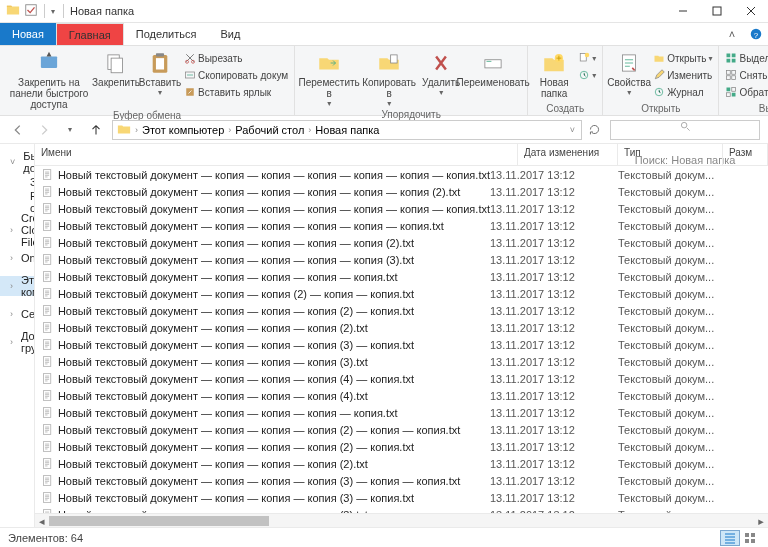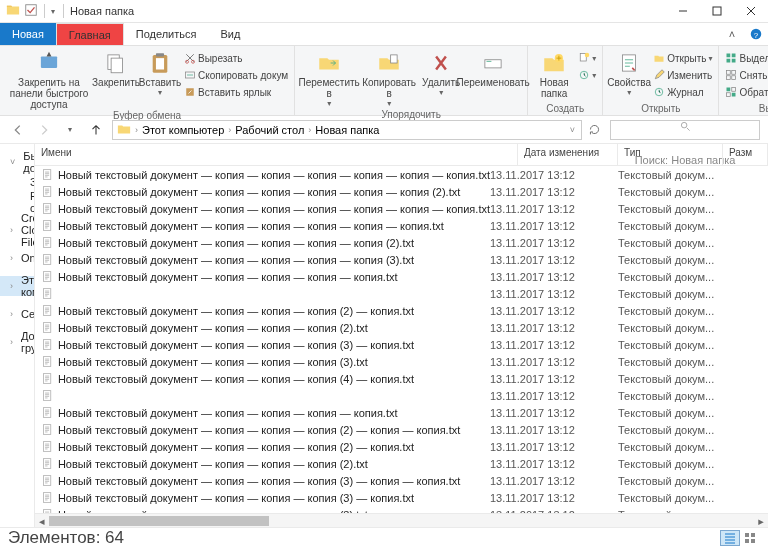--- a/index.html
+++ b/index.html
@@ -72,21 +72,21 @@
 .row .c-date { width: 100px; color: #555; }
 .row .c-type { width: 105px; color: #555; white-space: nowrap; overflow: hidden; text-overflow: ellipsis; margin-left: 28px; }
 .row .c-size { width: 45px; }
 .row svg { width: 13px; height: 13px; flex-shrink: 0; }
 .hscroll { height: 14px; border-top: 1px solid #eaeaea; background: #f5f5f5; position: relative; }
 .hscroll .thumb { position: absolute; left: 14px; top: 2px; width: 220px; height: 10px; background: #c2c2c2; }
 .hscroll .arr { position: absolute; top: 0; width: 14px; height: 14px; display: flex; align-items: center; justify-content: center; color: #666; }
 .hscroll .arr.l { left: 0; } .hscroll .arr.r { right: 0; }
 
 
-.status { height: 20px; border-top: 1px solid #eaeaea; display: flex; align-items: center; padding: 0 8px; font-size: 17px; color: #444; }
+.status { height: 20px; border-top: 1px solid #eaeaea; display: flex; align-items: center; padding: 0 8px; font-size: 11px; color: #444; }
 .status .spacer { flex: 1; }
 .viewbtn { width: 20px; height: 16px; display: flex; align-items: center; justify-content: center; border: 1px solid transparent; }
 .viewbtn.active { border: 1px solid #7ba7d0; background: #cde6f7; }
 .viewbtn svg { width: 12px; height: 12px; }
 </style>
 </head>
 <body>
 
 <div class="titlebar">
   <div class="ql">
@@ -539,20 +539,21 @@
           <div class="c-date">13.11.2017 13:12</div>
           <div class="c-type">Текстовый докум...</div>
           <div class="c-size"></div>
         </div>
         <div class="row">
           <div class="c-name">
             <svg viewBox="0 0 16 16">
               <rect x="3" y="2" width="9" height="12" fill="#fff" stroke="#b0b0b0"></rect>
               <path d="M5 5h5M5 7h5M5 9h5M5 11h3" stroke="#b0b0b0"></path>
             </svg>
+            <span>Новый текстовый документ — копия — копия (2) — копия — копия.txt</span>
           </div>
           <div class="c-date">13.11.2017 13:12</div>
           <div class="c-type">Текстовый докум...</div>
           <div class="c-size"></div>
         </div>
         <div class="row">
           <div class="c-name">
             <svg viewBox="0 0 16 16">
               <rect x="3" y="2" width="9" height="12" fill="#fff" stroke="#b0b0b0"></rect>
               <path d="M5 5h5M5 7h5M5 9h5M5 11h3" stroke="#b0b0b0"></path>
@@ -610,20 +611,21 @@
           <div class="c-date">13.11.2017 13:12</div>
           <div class="c-type">Текстовый докум...</div>
           <div class="c-size"></div>
         </div>
         <div class="row">
           <div class="c-name">
             <svg viewBox="0 0 16 16">
               <rect x="3" y="2" width="9" height="12" fill="#fff" stroke="#b0b0b0"></rect>
               <path d="M5 5h5M5 7h5M5 9h5M5 11h3" stroke="#b0b0b0"></path>
             </svg>
+            <span>Новый текстовый документ — копия — копия — копия (4).txt</span>
           </div>
           <div class="c-date">13.11.2017 13:12</div>
           <div class="c-type">Текстовый докум...</div>
           <div class="c-size"></div>
         </div>
         <div class="row">
           <div class="c-name">
             <svg viewBox="0 0 16 16">
               <rect x="3" y="2" width="9" height="12" fill="#fff" stroke="#b0b0b0"></rect>
               <path d="M5 5h5M5 7h5M5 9h5M5 11h3" stroke="#b0b0b0"></path>

